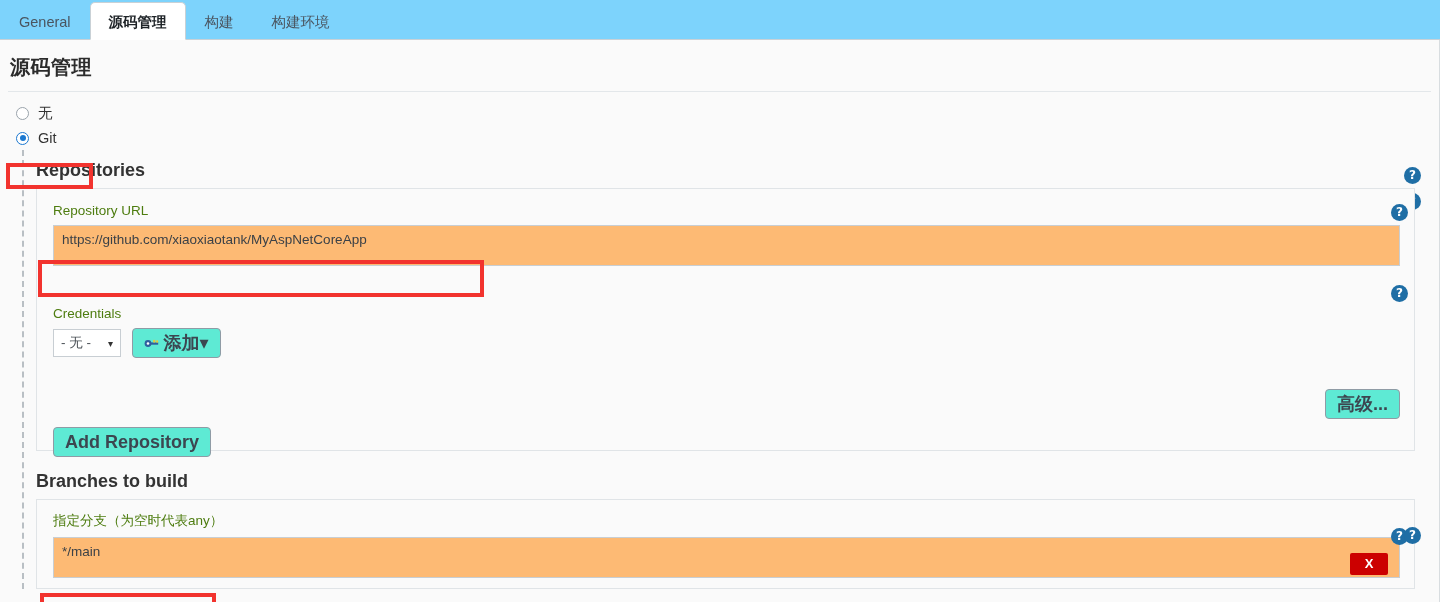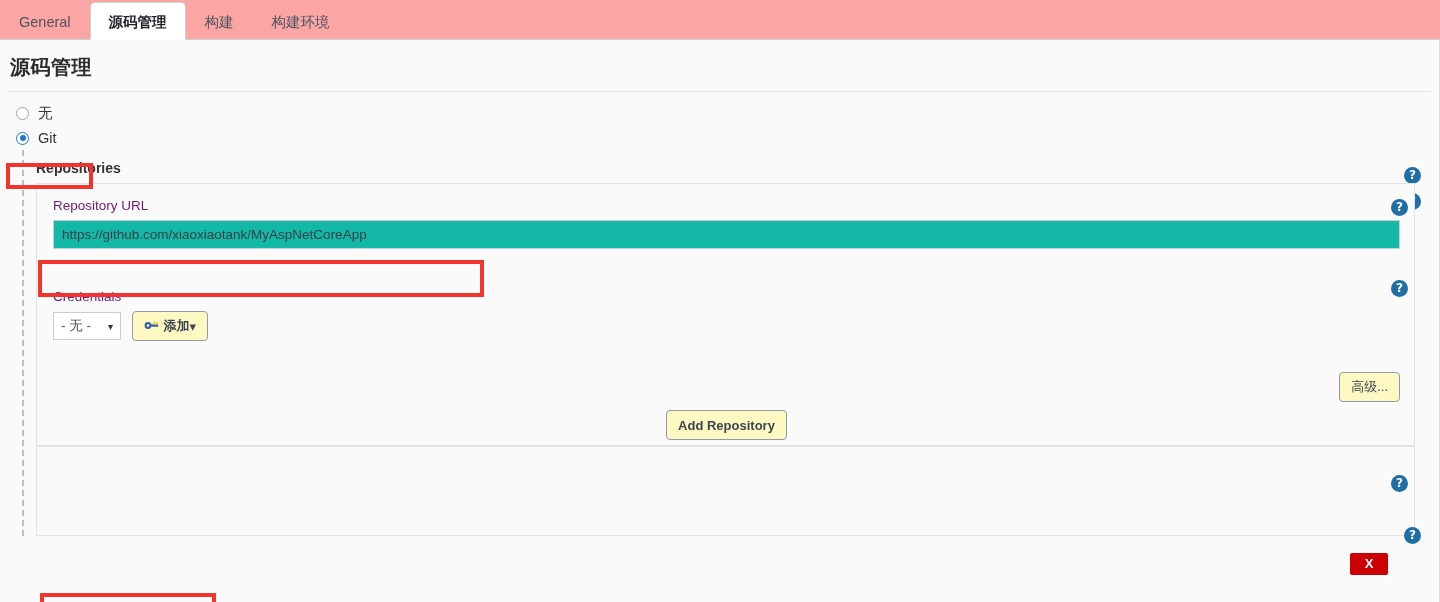--- a/index.html
+++ b/index.html
@@ -9,21 +9,21 @@
     overflow: hidden;
     background: #ffffff;
     font-family: "Liberation Sans", "DejaVu Sans", sans-serif;
     -webkit-font-smoothing: antialiased;
   }
 
   
   .tabbar {
     position: relative;
     height: 40px;
-    background: #fca5a5;
+    background: #7dd3fc;
     border-bottom: 1px solid #c9d1d6;
     display: flex;
     align-items: flex-end;
     padding-left: 0;
   }
   .tab {
     height: 38px;
     line-height: 38px;
     padding: 0 18px;
     font-size: 14.5px;
@@ -97,43 +97,43 @@
 
   
   .git-block {
     position: relative;
     margin-left: 22px;
     border-left: 2px dashed #b9bfc4;
     padding-left: 12px;
     padding-top: 4px;
   }
   .section-label {
-    font-size: 14px;
+    font-size: 18px;
     font-weight: bold;
     color: #333;
     padding: 6px 0 7px 0;
   }
 
   .panel {
     background: #fafafa;
     border: 1px solid #e0e4e7;
     position: relative;
     margin-right: 24px;
   }
   .panel-inner { padding: 14px 14px 14px 16px; }
 
   .field-label {
     font-size: 13.5px;
-    color: #701a75;
+    color: #4d7c0f;
     margin-bottom: 7px;
   }
   .txtinput {
-    height: 29px;
+    height: 41px;
     border: 1px solid #c8ced3;
-    background: #14b8a6;
+    background: #fdba74;
     font-size: 13.5px;
     color: #3b4147;
     padding: 0 8px;
     line-height: 27px;
     width: 100%;
     overflow: hidden;
     white-space: nowrap;
   }
 
   .sel {
@@ -151,29 +151,29 @@
   }
   .sel .caret { margin-left: 8px; font-size: 10px; color: #333; }
 
   .btn {
     display: inline-flex;
     align-items: center;
     justify-content: center;
     height: 30px;
     border: 1px solid #8f9ba5;
     border-radius: 4px;
-    background: #fef9c3;
-    font-size: 13px;
+    background: #5eead4;
+    font-size: 18px;
     font-weight: bold;
     color: #3c4650;
     padding: 0 11px;
     cursor: pointer;
     vertical-align: middle;
   }
-  .btn.plain { font-weight: normal; }
+  .btn.plain { font-weight: bold; }
 
   .key-icon { margin-right: 4px; display: inline-block; }
 
   .help {
     width: 17px; height: 17px;
     border-radius: 50%;
     background: #1f6ea5;
     color: #ffffff;
     font-size: 12px;
     font-weight: bold;
@@ -263,32 +263,37 @@
               </svg>
             </span>
             <span>添加</span>
             <span class="caret">▾</span>
           </span>
         </div>
 
         <div style="text-align:right; margin-top:31px;">
           <span class="btn plain">高级...</span>
         </div>
-        <div style="text-align:center; margin-top:8px;">
+        <div style="text-align:left; margin-top:8px;">
           <span class="btn">Add Repository</span>
         </div>
 
       </div>
 
       <div class="help" style="left:1354px; top:15px;">?</div>
       <div class="help" style="left:1354px; top:96px;">?</div>
     </div>
 
+    <div class="section-label" style="padding-top:20px;">Branches to build</div>
 
     <div class="panel" style="height:90px;">
+      <div class="panel-inner" style="padding-top:12px;">
+        <div class="field-label">指定分支（为空时代表any）</div>
+        <div class="txtinput">*/main</div>
+      </div>
       <div class="help" style="left:1354px; top:28px;">?</div>
     </div>
 
   </div>
 
   <div class="help" style="left:1404px; top:487px;">?</div>
 
   <div class="xbtn" style="left:1350px; top:513px;">X</div>
 
   <div class="redbox" style="left:38px; top:220px; width:446px; height:37px;"></div>

